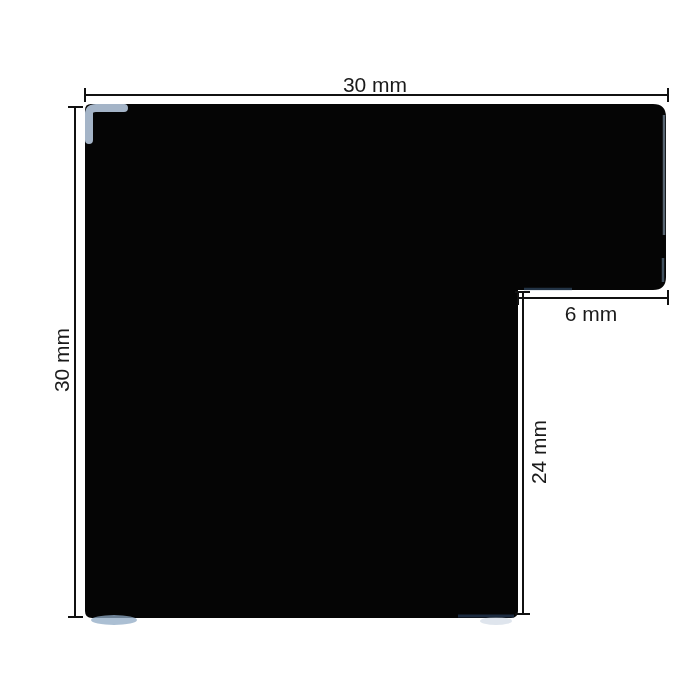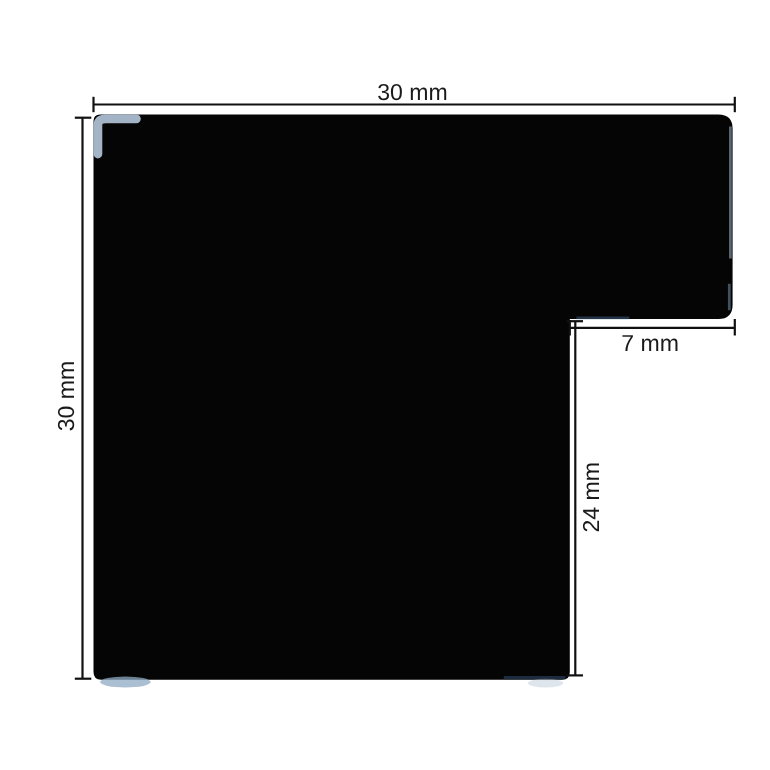--- a/index.html
+++ b/index.html
@@ -85,17 +85,17 @@
       <line x1="523" y1="292" x2="523" y2="614"></line>
       <line x1="515" y1="292" x2="530" y2="292"></line>
       <line x1="515" y1="614" x2="530" y2="614"></line>
     </g>
   </svg>
 
   <div class="dim-label" style="left:375px; top:84px;">30 mm</div>
 
   <div class="dim-label rot" style="left:61px; top:360px;">30 mm</div>
 
-  <div class="dim-label" style="left:591px; top:313px;">7 mm</div>
+  <div class="dim-label" style="left:591px; top:313px;">6 mm</div>
 
   <div class="dim-label rot" style="left:538px; top:452px;">24 mm</div>
 
 </div>
 
 </body></html>

